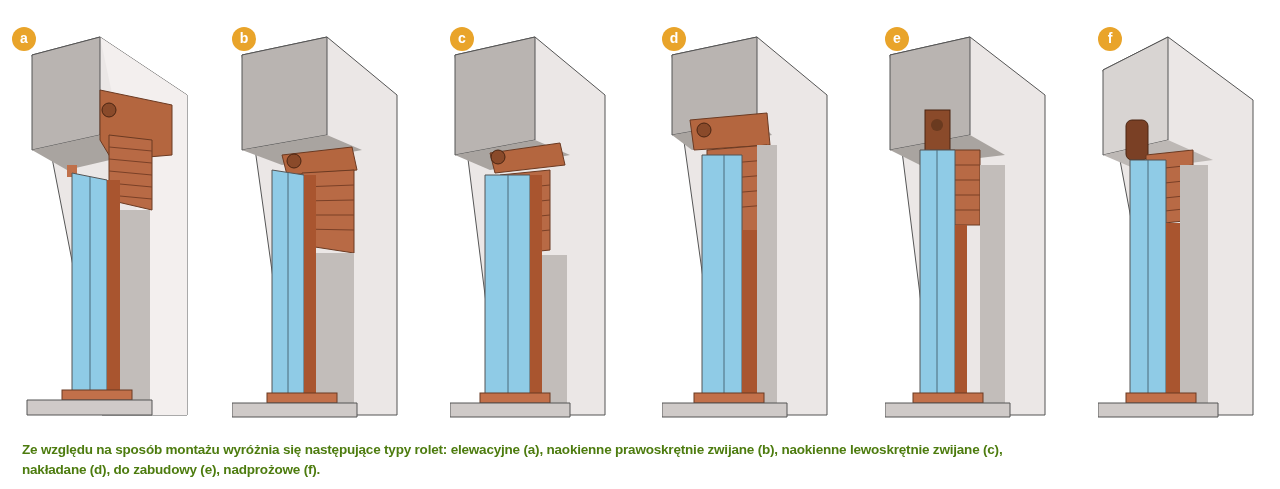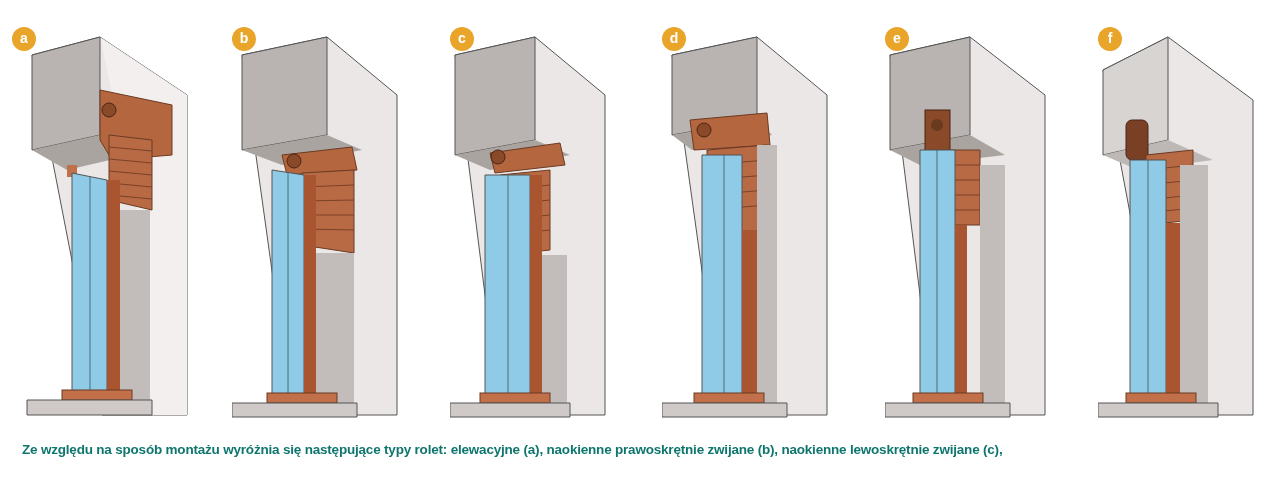--- a/index.html
+++ b/index.html
@@ -1,20 +1,20 @@
 <!DOCTYPE html>
 <html><head>
 <meta charset="utf-8">
 <style>
   html, body { margin: 0; padding: 0; background: #ffffff; }
   body { width: 1280px; height: 489px; position: relative; overflow: hidden; font-family: "Liberation Sans", sans-serif; }
   .fig { position: absolute; top: 25px; width: 200px; height: 395px; }
   .badge { position: absolute; top: 2px; left: 0; width: 24px; height: 24px; border-radius: 50%; background: #e9a42a; color: #fff; font: bold 14px "Liberation Sans", sans-serif; text-align: center; line-height: 23px; }
   svg { position: absolute; left: 0; top: 0; }
-  .caption { position: absolute; left: 22px; top: 440px; width: 1240px; font: bold 13.5px "Liberation Sans", sans-serif; color: #0f766e; line-height: 20px; letter-spacing: -0.2px; }
+  .caption { position: absolute; left: 22px; top: 440px; width: 1240px; font: bold 13.5px "Liberation Sans", sans-serif; color: #4d7c0f; line-height: 20px; letter-spacing: -0.2px; }
 </style>
 </head>
 <body>
 
 <div class="fig" style="left:12px;">
   <div class="badge">a</div>
   <svg width="200" height="395">
     <polygon points="20,30 88,12 175,70 175,390 90,390 90,390" fill="#ebe7e6" stroke="#555" stroke-width="1"></polygon>
     <polygon points="88,12 175,70 175,390 128,390 128,200" fill="#f3efee"></polygon>
     <polygon points="20,30 88,12 88,110 20,125" fill="#b9b4b1" stroke="#555"></polygon>
@@ -153,13 +153,14 @@
     <line x1="50" y1="135" x2="50" y2="370" stroke="#4a6a7a"></line>
     <polygon points="68,198 82,198 82,375 68,375" fill="#a9552f"></polygon>
     <rect x="82" y="140" width="28" height="238" fill="#c2bdba"></rect>
     <rect x="28" y="368" width="70" height="10" fill="#c2704a" stroke="#6b3a22"></rect>
     <polygon points="0,378 120,378 120,392 0,392" fill="#cfcac8" stroke="#555"></polygon>
   </svg>
 </div>
 
 <div class="caption">
   <div>Ze względu na sposób montażu wyróżnia się następujące typy rolet: elewacyjne (a), naokienne prawoskrętnie zwijane (b), naokienne lewoskrętnie zwijane (c),</div>
+  <div>nakładane (d), do zabudowy (e), nadprożowe (f).</div>
 </div>
 
 </body></html>

